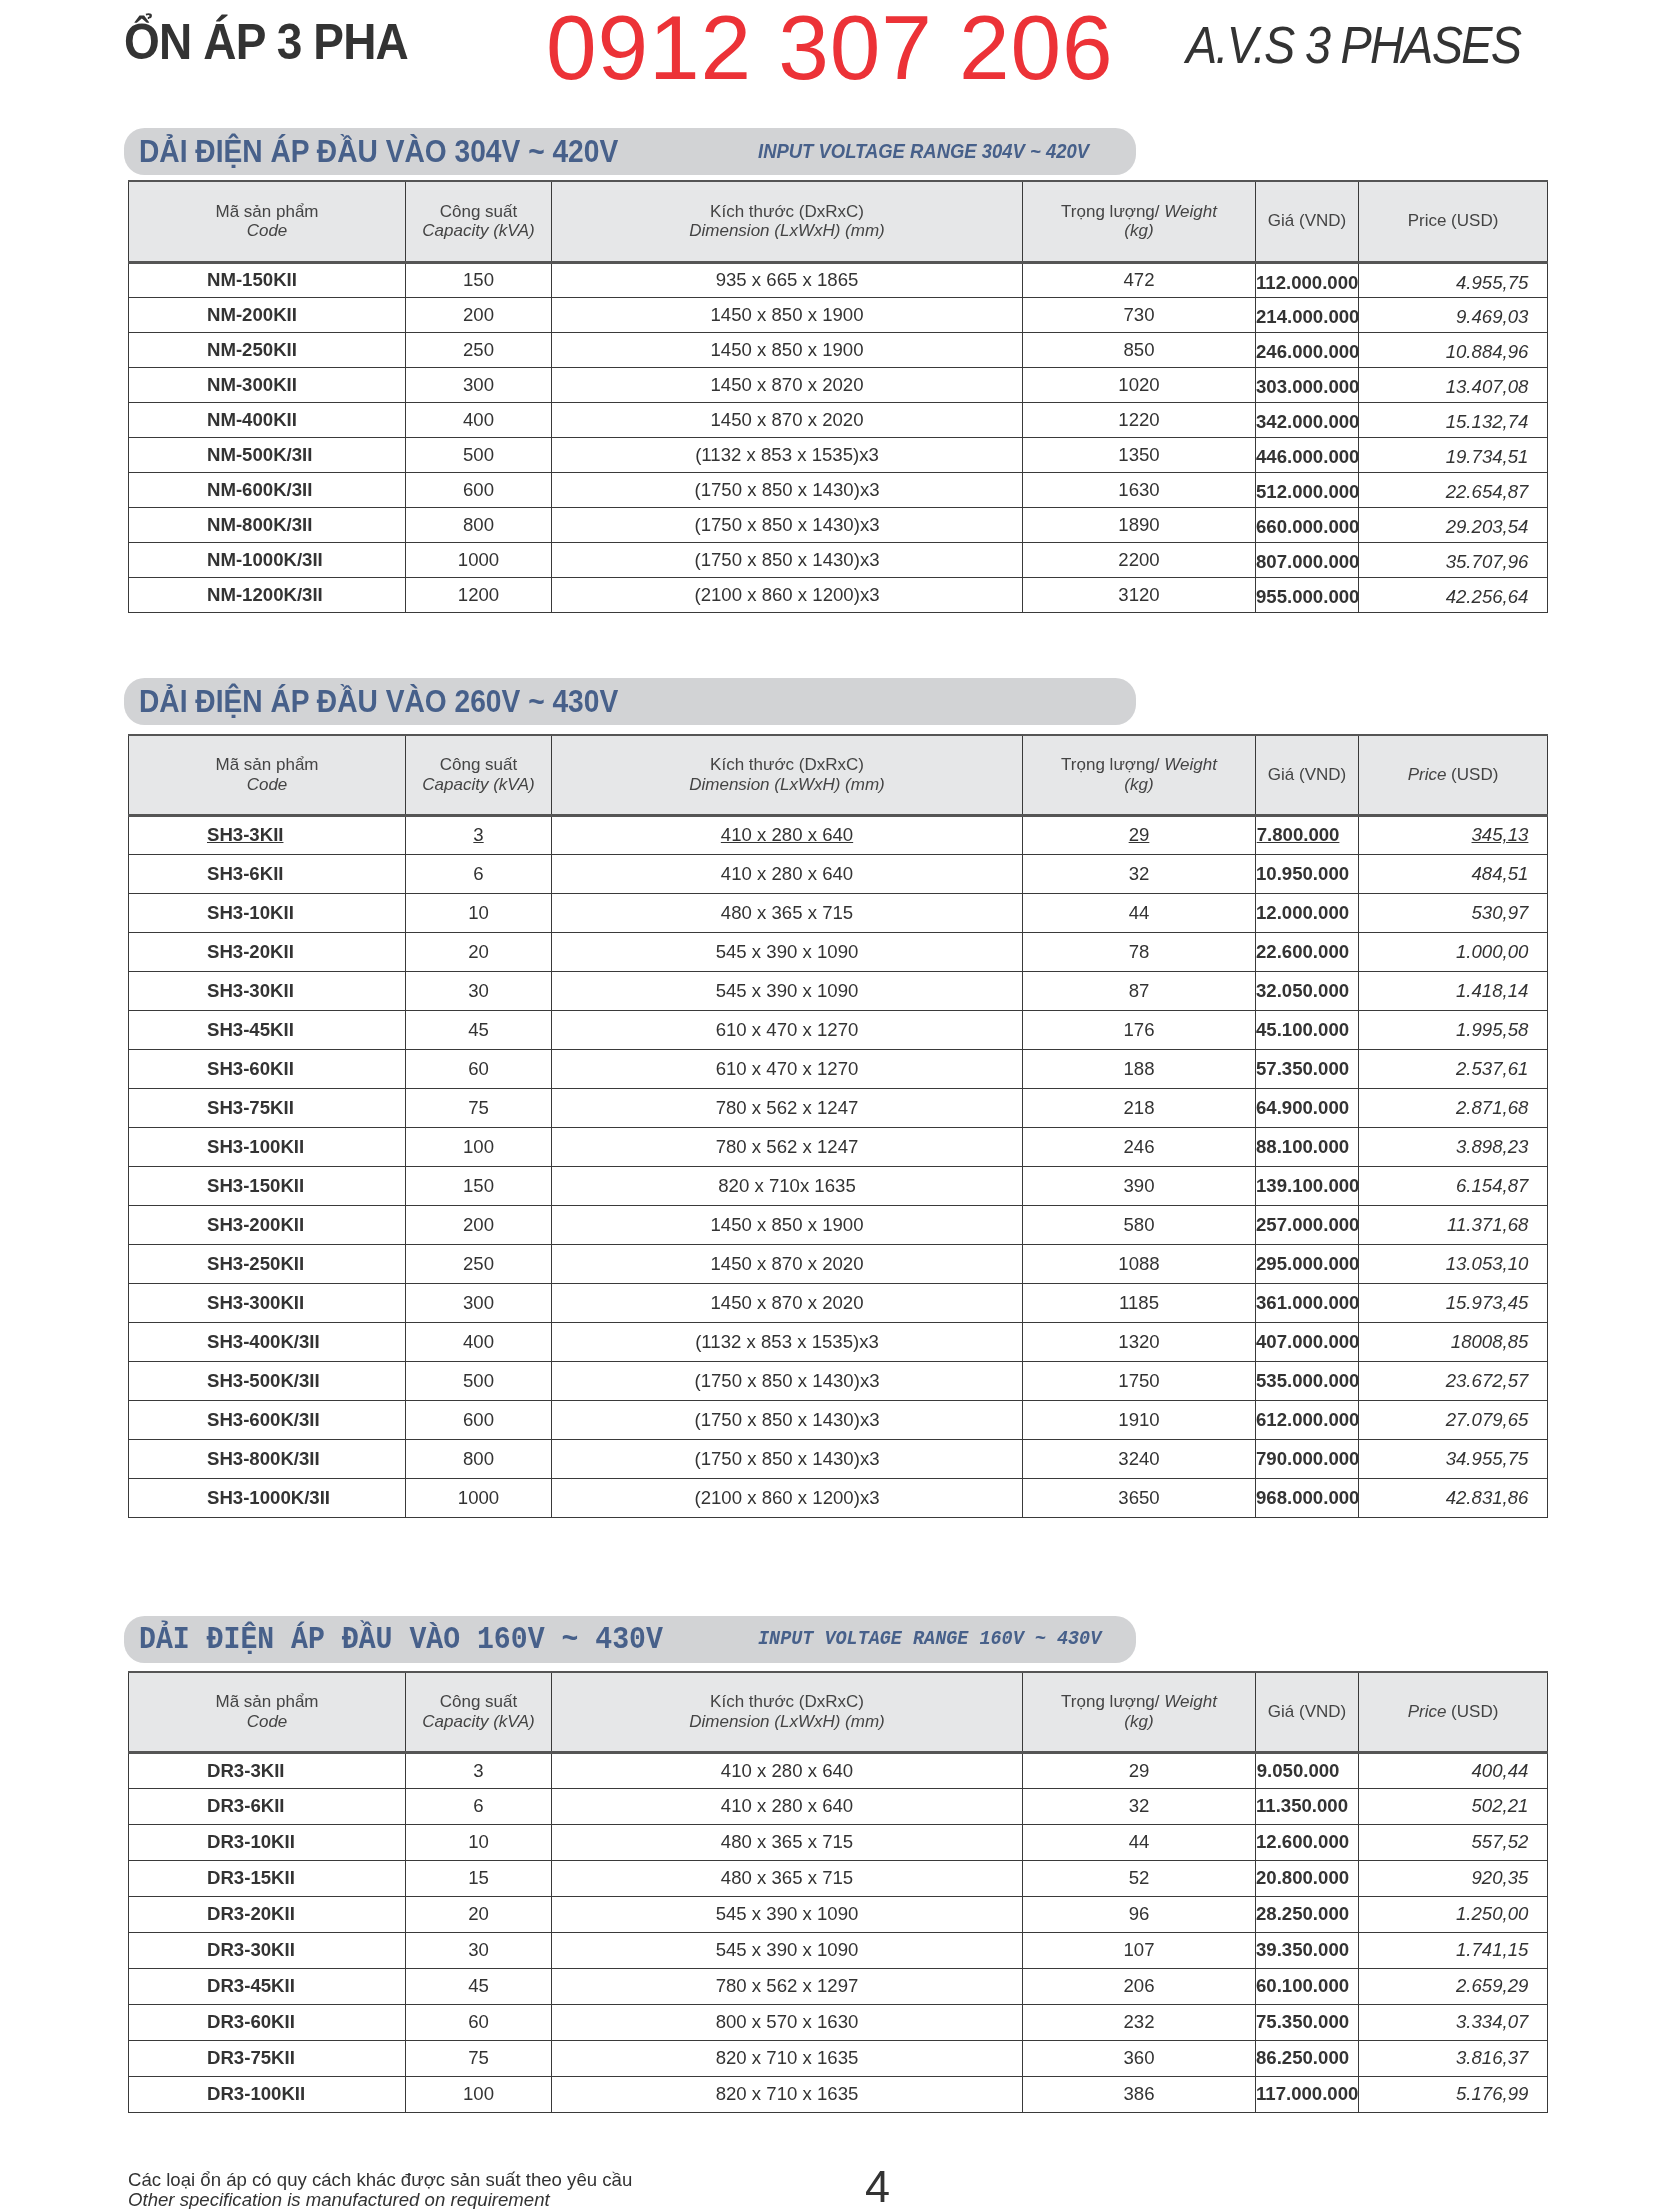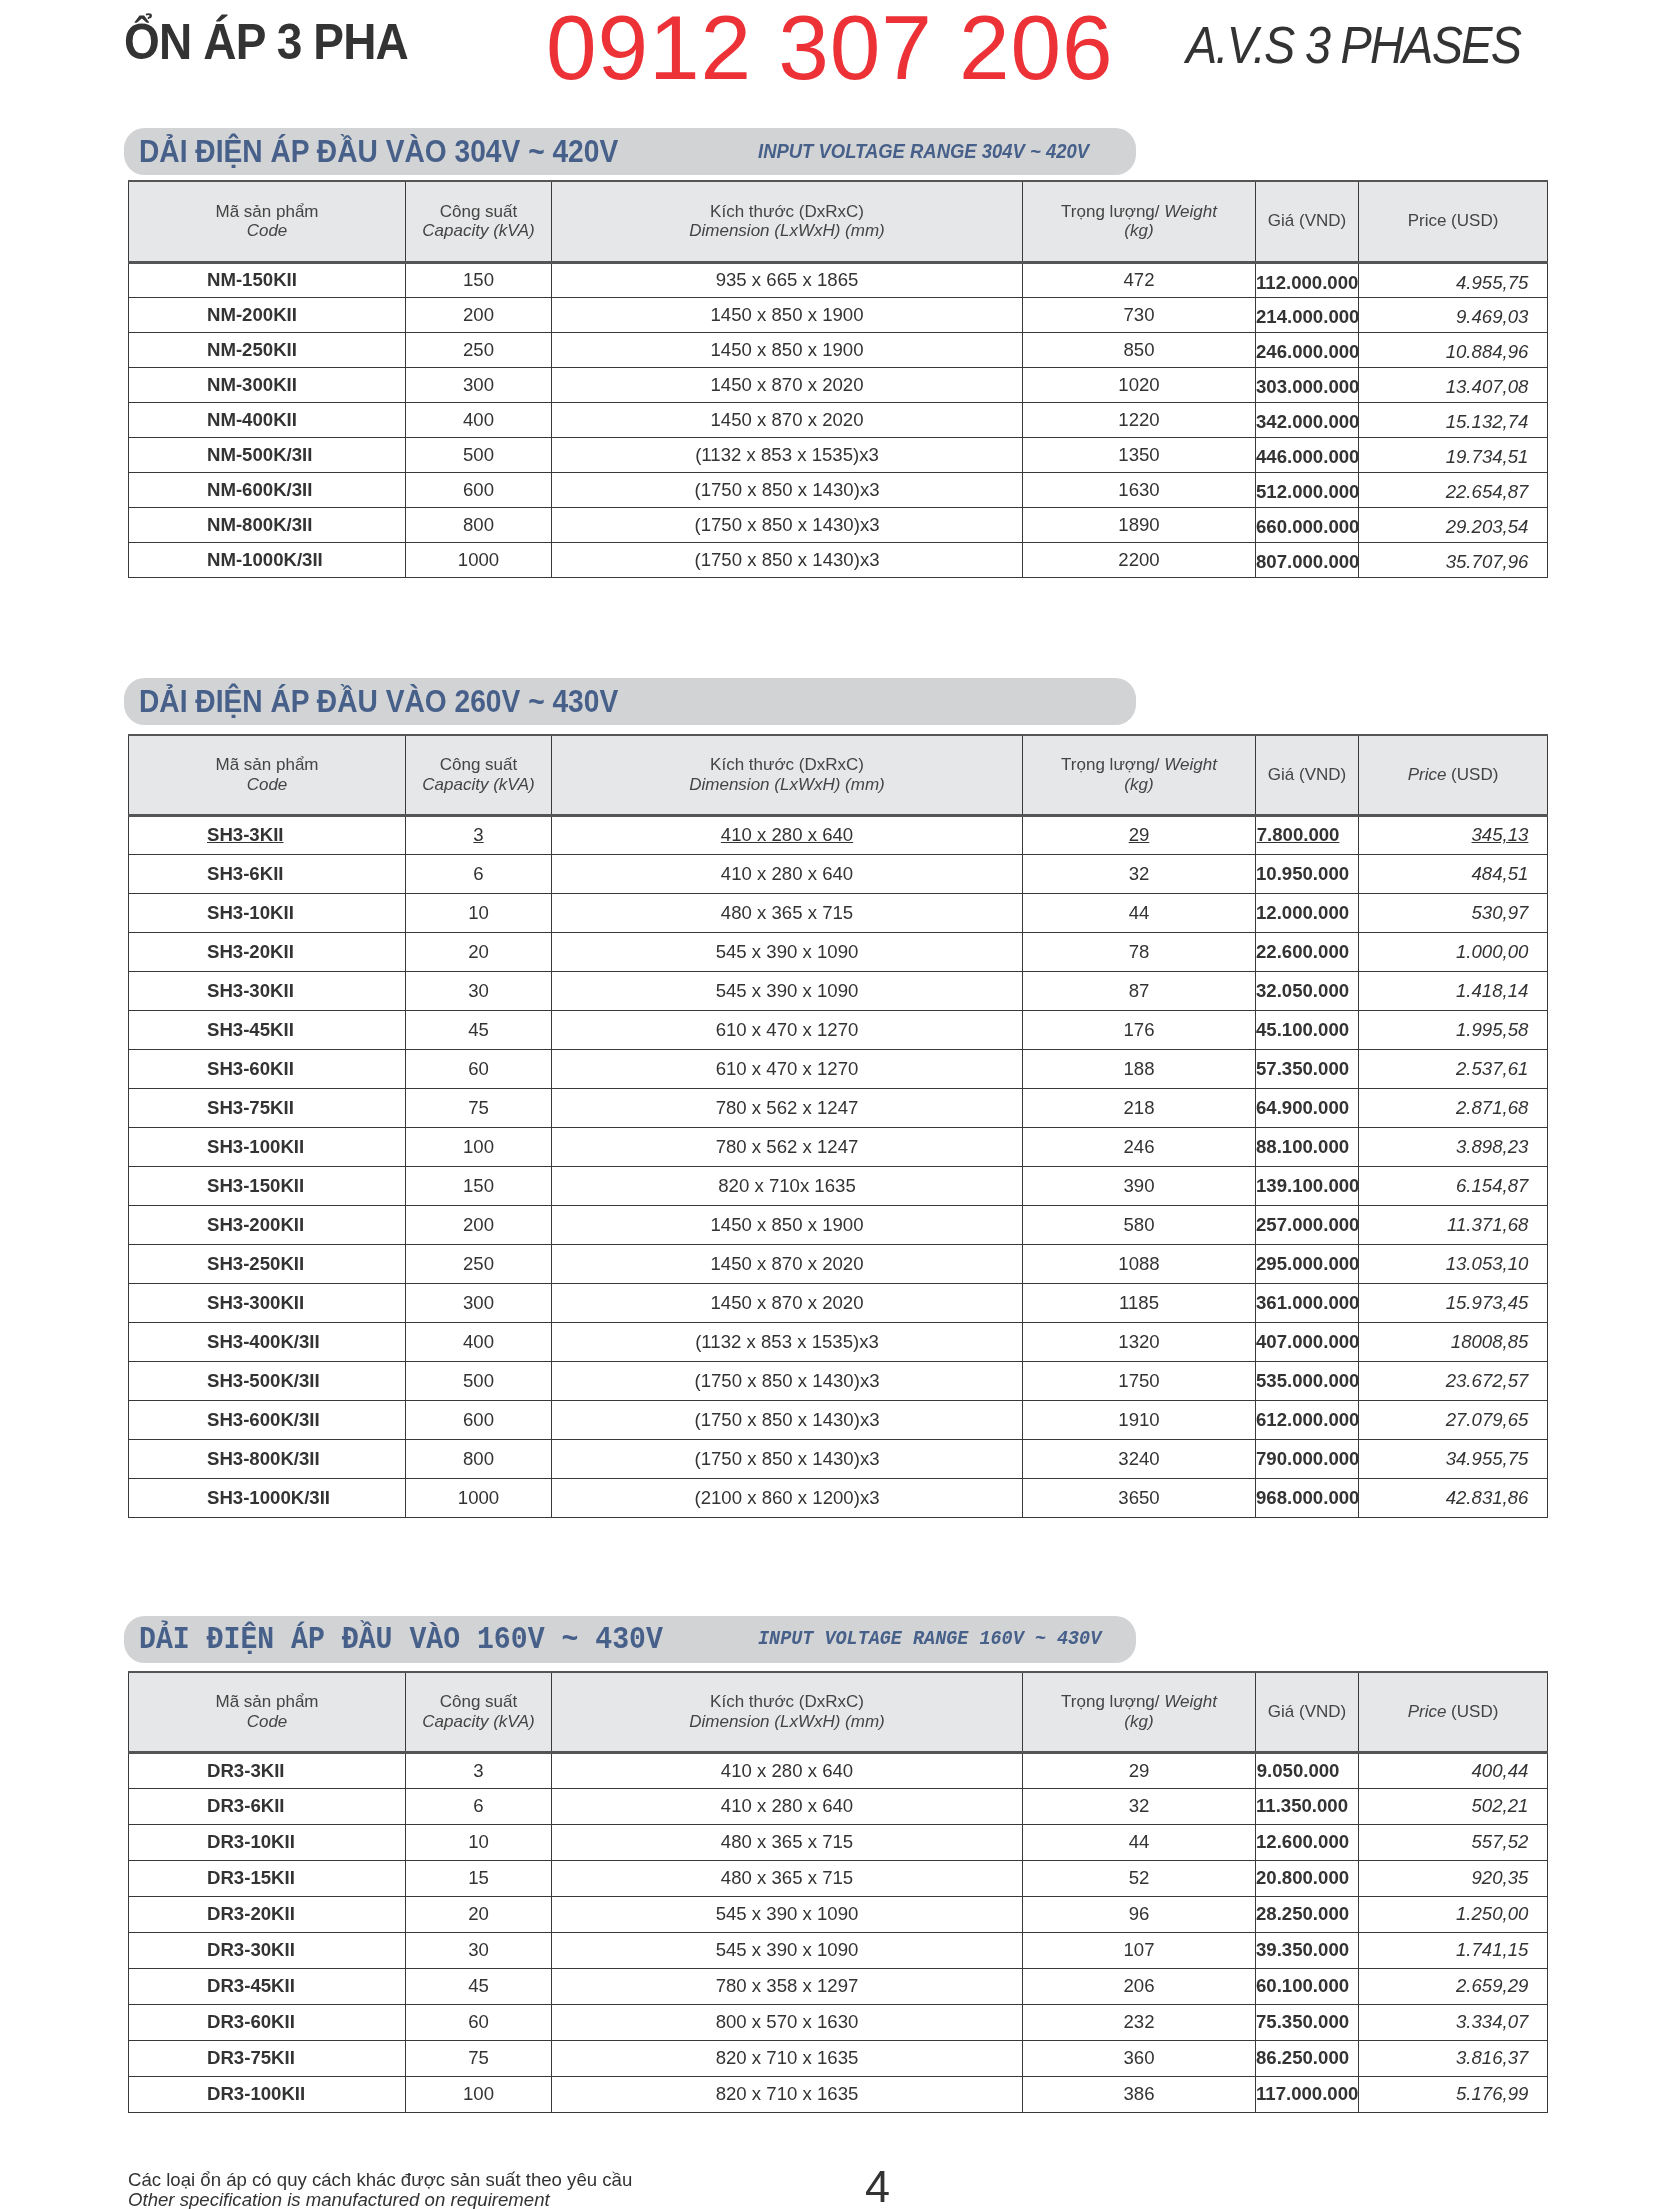--- a/index.html
+++ b/index.html
@@ -242,20 +242,40 @@
         <td class="wt">
           <span class="cell-inner">2200</span>
         </td>
         <td class="vnd">
           <span class="cell-inner">807.000.000</span>
         </td>
         <td class="usd">
           <span class="cell-inner">35.707,96</span>
         </td>
       </tr>
+      <tr style="height: 35px;">
+        <td class="code">
+          <span class="cell-inner">NM-1200K/3II</span>
+        </td>
+        <td class="cap">
+          <span class="cell-inner">1200</span>
+        </td>
+        <td class="dim">
+          <span class="cell-inner">(2100 x 860 x 1200)x3</span>
+        </td>
+        <td class="wt">
+          <span class="cell-inner">3120</span>
+        </td>
+        <td class="vnd">
+          <span class="cell-inner">955.000.000</span>
+        </td>
+        <td class="usd">
+          <span class="cell-inner">42.256,64</span>
+        </td>
+      </tr>
     </tbody>
   </table>
 
 <div class="pill" style="top:678px;">
   <span class="vn">DẢI ĐIỆN ÁP ĐẦU VÀO 260V ~ 430V</span>
 
 </div>
 <table class="spec t2" id="table-1" style="top:734px;">
     <colgroup>
       <col style="width: 277px;">
@@ -784,21 +804,21 @@
         </td>
       </tr>
       <tr style="height: 36px;">
         <td class="code">
           <span class="cell-inner">DR3-45KII</span>
         </td>
         <td class="cap">
           <span class="cell-inner">45</span>
         </td>
         <td class="dim">
-          <span class="cell-inner">780 x 358 x 1297</span>
+          <span class="cell-inner">780 x 562 x 1297</span>
         </td>
         <td class="wt">
           <span class="cell-inner">206</span>
         </td>
         <td class="vnd">
           <span class="cell-inner">60.100.000</span>
         </td>
         <td class="usd">
           <span class="cell-inner">2.659,29</span>
         </td>

